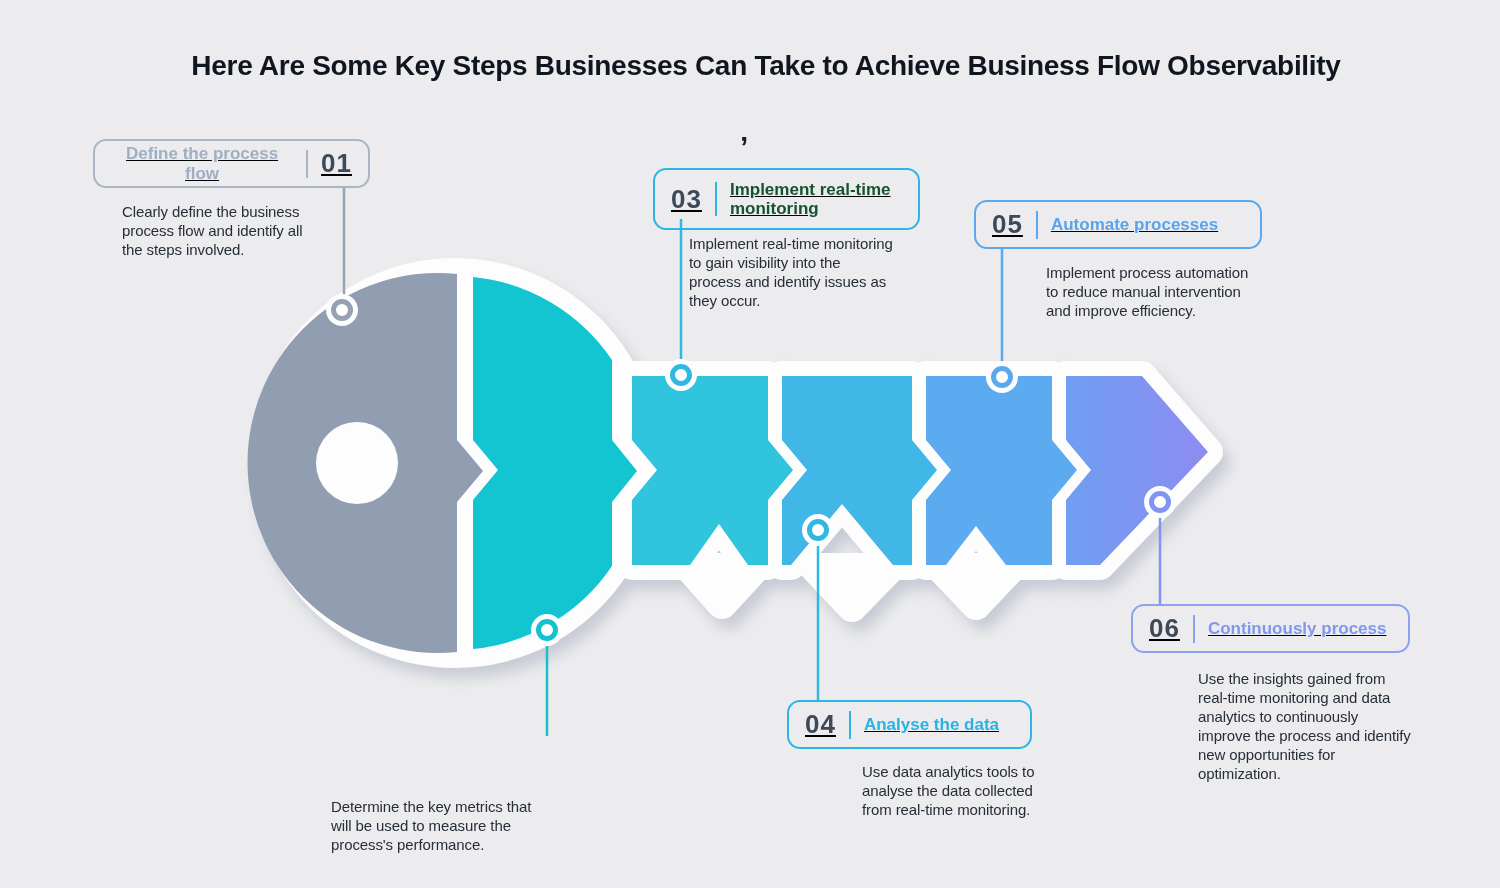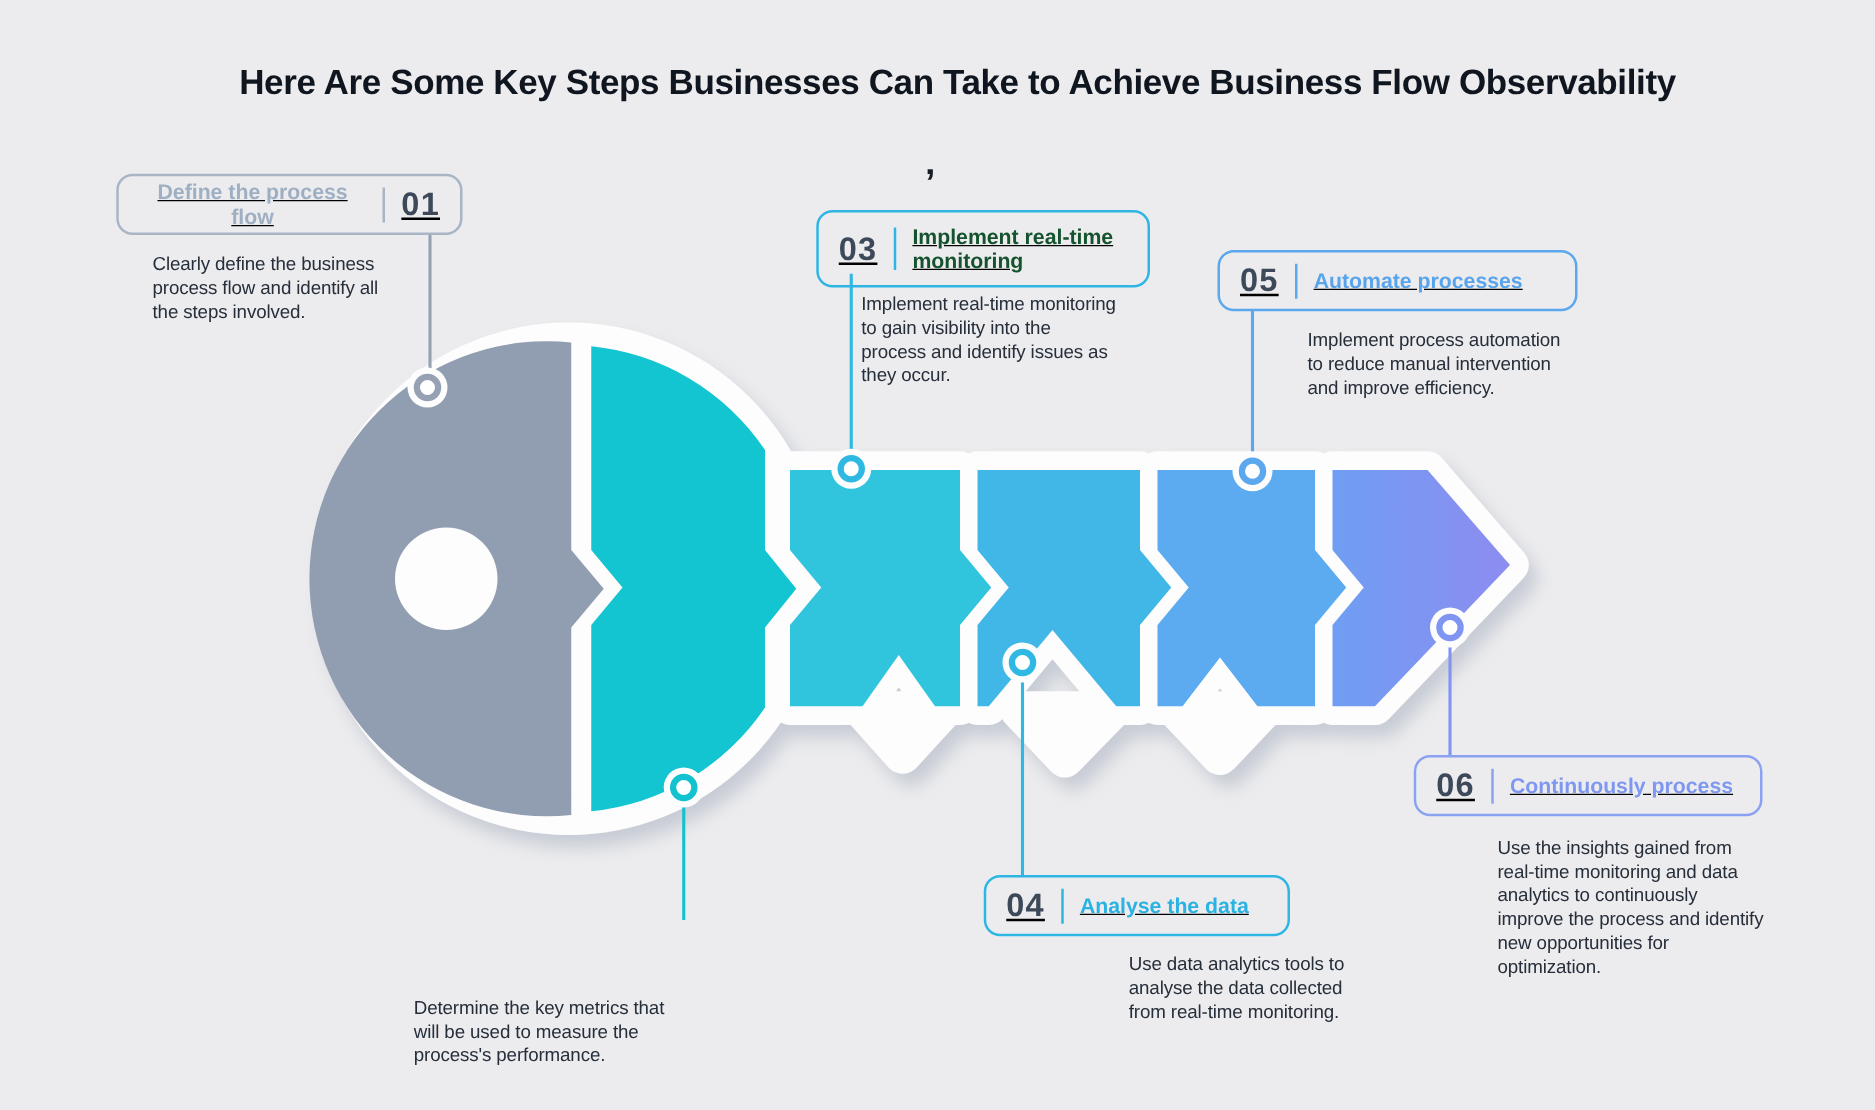--- a/index.html
+++ b/index.html
@@ -120,21 +120,21 @@
     <span class="callout-divider" style="height: 34px; background-color: rgb(45, 182, 228);"></span>
     <span class="step-title t-left" style="color: #14532d;">Implement real-time monitoring</span>
   </div>
   <div class="step-desc" style="left:689px;top:234px;width:205px;"> Implement real-time monitoring to gain visibility into the process and identify issues as they occur.</div>
 
   <div class="callout" style="left: 787px; top: 700px; width: 245px; border-color: rgb(45, 182, 228);">
     <span class="step-number">04</span>
     <span class="callout-divider" style="background-color: rgb(45, 182, 228);"></span>
     <span class="step-title t-left" style="color: rgb(41, 178, 226);">Analyse the data</span>
   </div>
-  <div class="step-desc" style="left:862px;top:762px;width:200px;margin-left:41px;">Use data analytics tools to analyse the data collected from real-time monitoring.</div>
+  <div class="step-desc" style="left:862px;top:762px;width:200px;">Use data analytics tools to analyse the data collected from real-time monitoring.</div>
 
   <div class="callout" style="left: 974px; top: 200px; width: 288px; border-color: rgb(91, 168, 238);">
     <span class="step-number">05</span>
     <span class="callout-divider" style="background-color: rgb(91, 168, 238);"></span>
     <span class="step-title t-left" style="color: rgb(88, 164, 236);">Automate processes</span>
   </div>
   <div class="step-desc" style="left:1046px;top:263px;width:218px;">Implement process automation to reduce manual intervention and improve efficiency.</div>
 
   <div class="callout" style="left: 1131px; top: 604px; width: 279px; border-color: rgb(139, 162, 242);">
     <span class="step-number">06</span>

